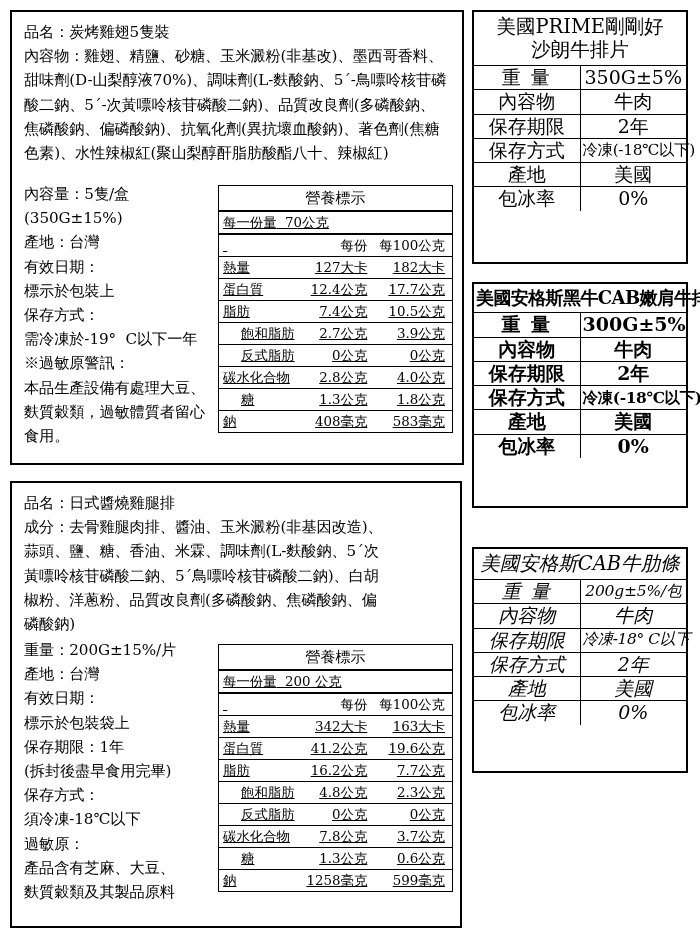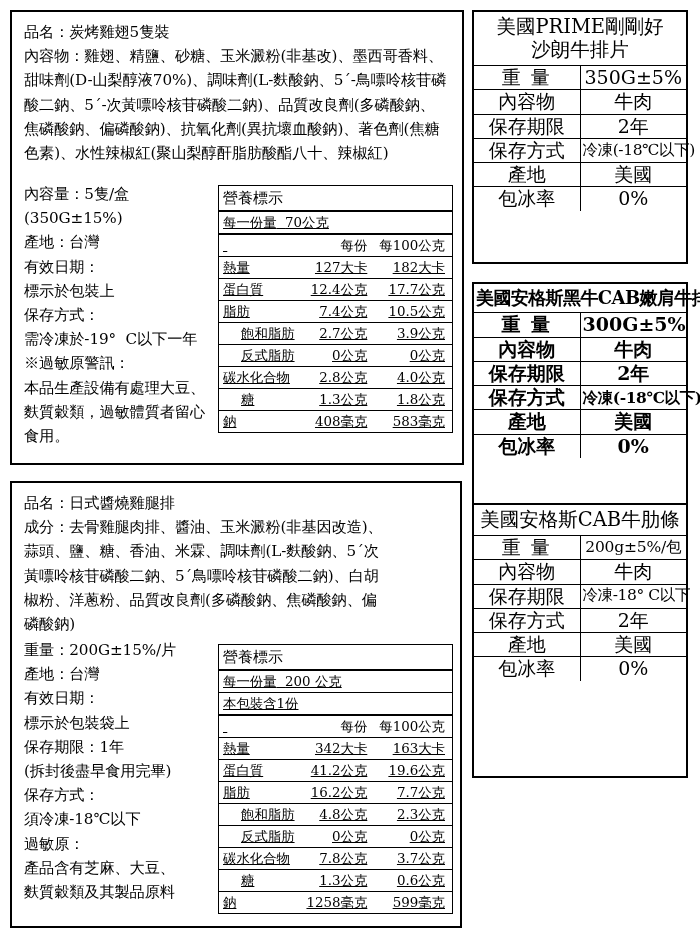--- a/index.html
+++ b/index.html
@@ -58,21 +58,21 @@
   .nutri td{
     border-top:1px solid #000;
     padding:0 4px;
     height:21px;
     line-height:20px;
     vertical-align:middle;
     white-space:nowrap;
   }
   .nutri tr.title td{
     border-top:none;
-    text-align:left;
+    text-align:center;
     font-size:15px;
     height:24px;
   }
   .nutri .lbl{text-align:left;text-decoration:underline;}
   .nutri .lbl.ind{padding-left:22px;}
   .nutri .v{text-align:right;padding-right:7px;text-decoration:underline;}
   .nutri .hdr{text-align:right;padding-right:7px;}
   .nutri .thick{border-top:2px solid #000;}
 
   
@@ -224,25 +224,20 @@
           <tr class="title">
             <td colspan="3">營養標示</td>
           </tr>
       <tr>
             <td colspan="3" class="lbl thick">
           <span>每一份量</span>
           &nbsp;<span>200  公克</span>
       </td>
           </tr>
       <tr>
-            <td colspan="3" class="lbl">
-          <span>本包裝含1份</span><span></span>
-      </td>
-          </tr>
-      <tr>
         <td class="lbl thick" style="width:38%">&nbsp;</td>
         <td class="hdr thick" style="width:31%">每份</td>
         <td class="hdr thick" style="width:31%">每100公克</td>
       </tr>
       <tr>
             <td class="lbl">熱量</td>
             <td class="v">342大卡</td>
             <td class="v">163大卡</td>
           </tr>
       <tr>
@@ -350,21 +345,21 @@
             <td>美國</td>
           </tr>
       <tr>
             <td class="k">包冰率</td>
             <td>0%</td>
           </tr>
     </tbody>
       </table>
   </div>
 
-  <div class="spec" style="left:472px;top:503px;width:216px;height:275px;">
+  <div class="spec" style="left:472px;top:547px;width:216px;height:226px;font-style:italic;">
     <table>
       <tbody>
           <tr>
             <td class="head" colspan="2">
         <div>美國安格斯CAB牛肋條</div>
       </td>
           </tr>
       <tr>
             <td class="k wide">重 量</td>
             <td class="sm2">200g±5%/包</td>

